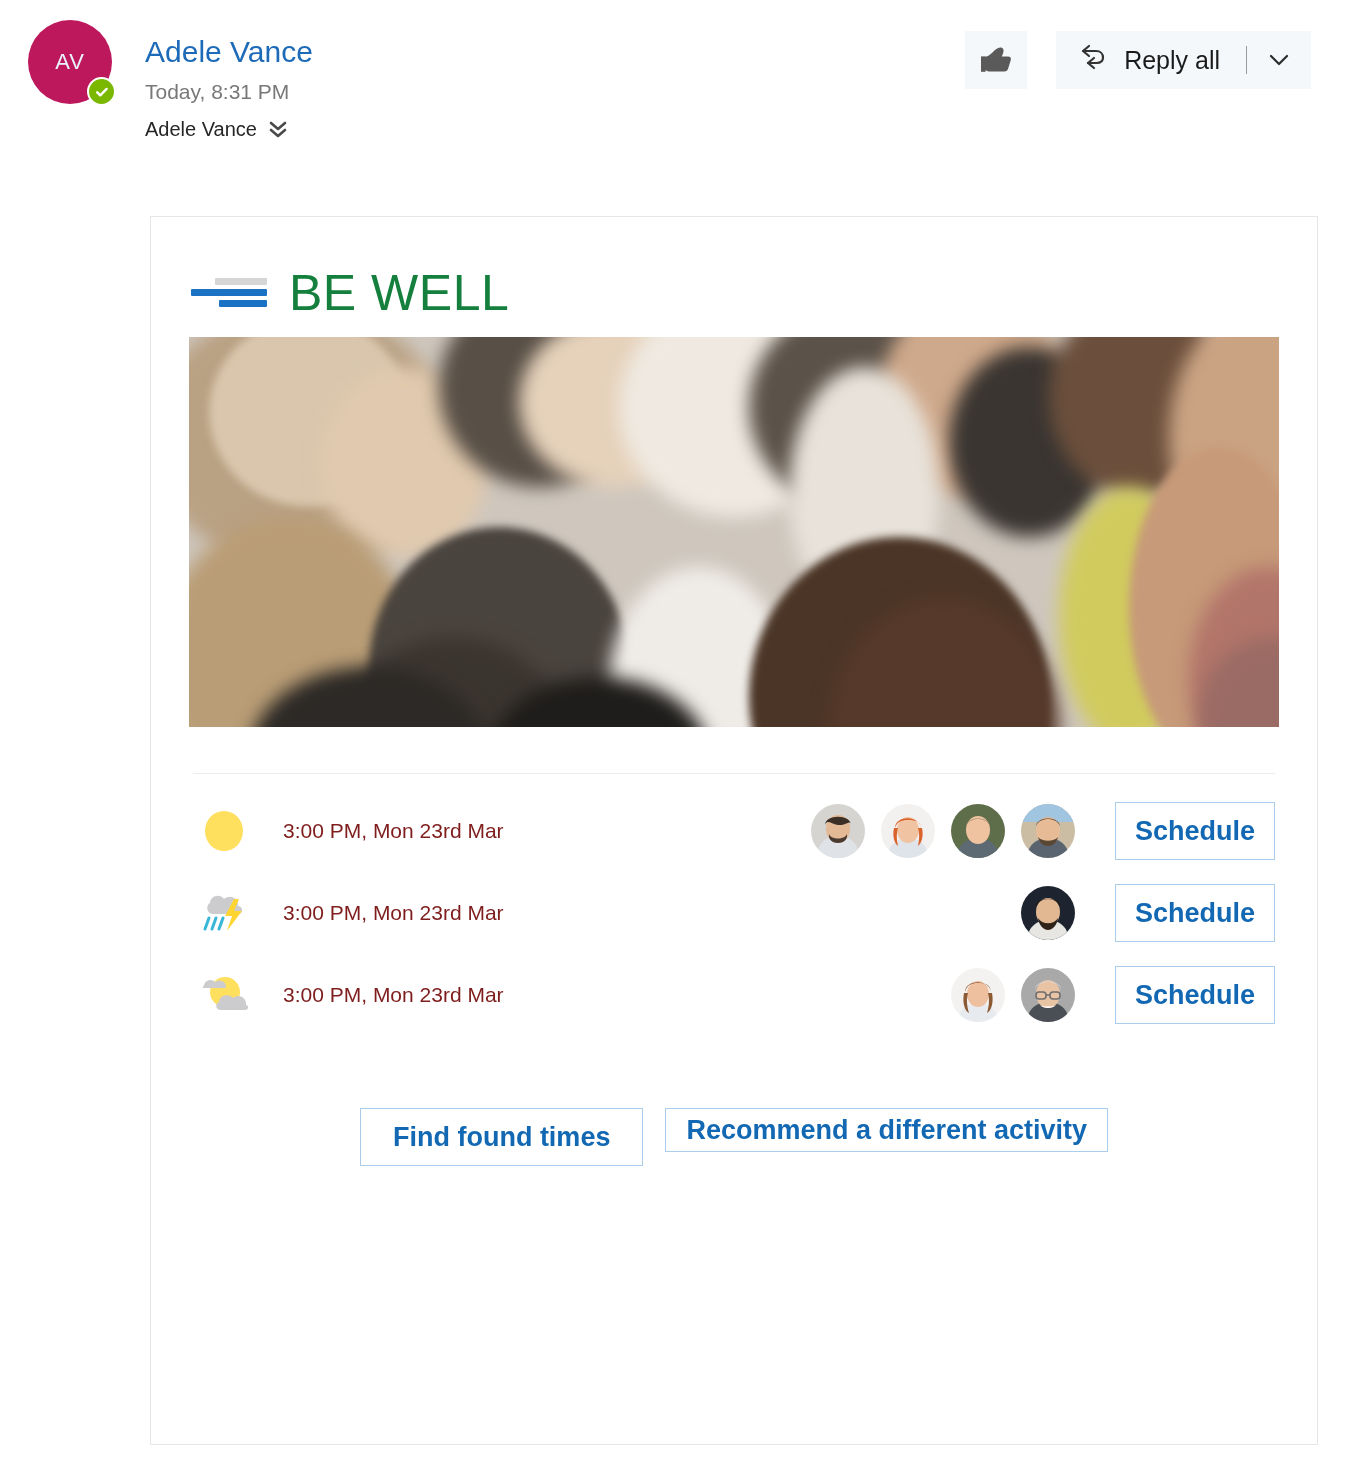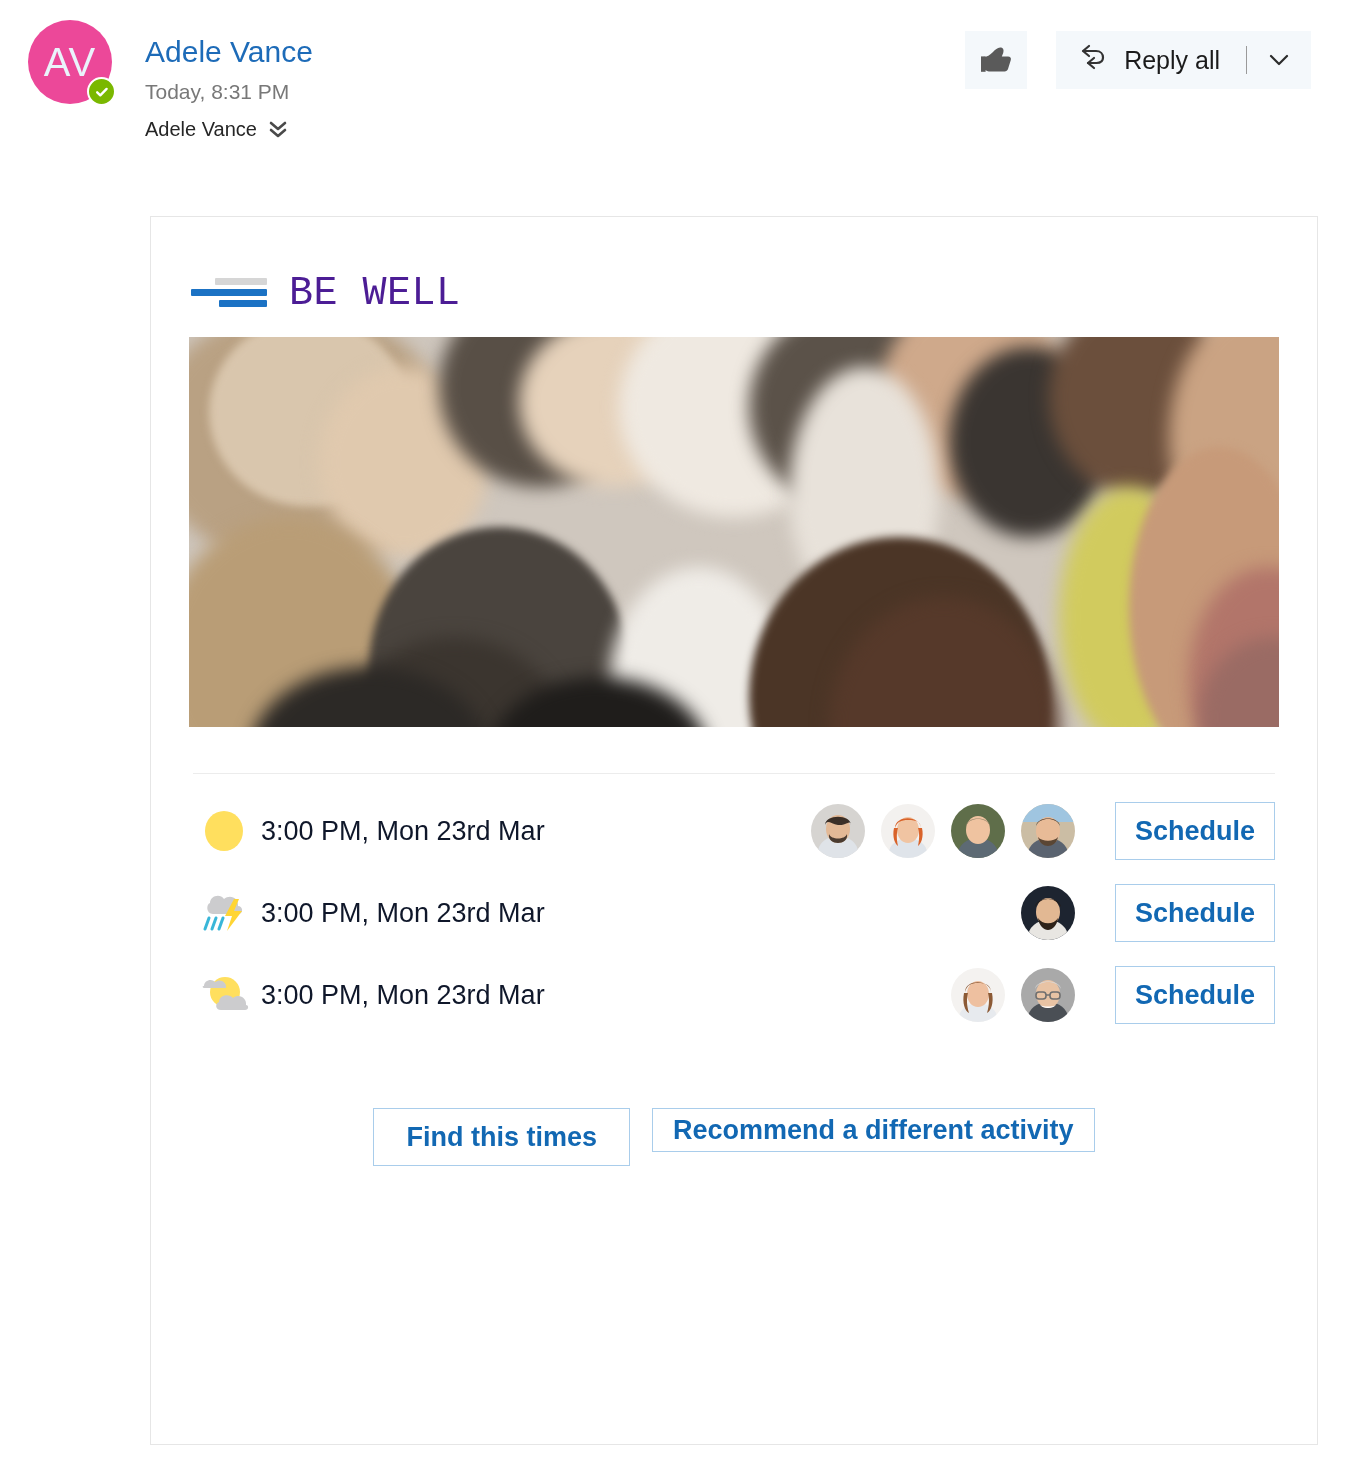--- a/index.html
+++ b/index.html
@@ -25,23 +25,23 @@
     position: absolute;
     left: 28px;
     top: 20px;
     width: 84px;
     height: 84px;
   }
   .avatar-circle {
     width: 84px;
     height: 84px;
     border-radius: 50%;
-    background: #ec4899;
+    background: #be185d;
     color: #eaf3fb;
-    font-size: 40px;
+    font-size: 22px;
     letter-spacing: 1px;
     display: flex;
     align-items: center;
     justify-content: center;
     font-family: "Liberation Sans", sans-serif;
   }
   .presence-badge {
     position: absolute;
     right: -4px;
     bottom: -2px;
@@ -149,25 +149,24 @@
   }
   .logo-bar {
     position: absolute;
     height: 7px;
     border-radius: 1px;
   }
   .bar-gray  { background:#d6d6d6; left: 24px; width: 52px; top: 5px; }
   .bar-blue1 { background:#1b72c4; left: 0px;  width: 76px; top: 16px; }
   .bar-blue2 { background:#1b72c4; left: 28px; width: 48px; top: 27px; }
   .logo-text {
-    font-size: 40px;
-    color: #4c1d95;
+    font-size: 50px;
+    color: #15803d;
     letter-spacing: 0.5px;
     font-weight: 400;
-    font-family: Liberation Mono, monospace;
   }
 
   
   .hero {
     margin-top: 16px;
     width: 1090px;
     position: relative;
   }
   .hero-banner {
     background: #0a72c4;
@@ -230,22 +229,23 @@
   .slot-icon {
     width: 68px;
     flex: 0 0 68px;
     display: flex;
     align-items: center;
     justify-content: flex-start;
     padding-left: 8px;
     box-sizing: border-box;
   }
   .slot-time {
-    font-size: 27px;
-    color: #0f172a;
+    font-size: 21px;
+    color: #7f1d1d;
+    margin-left: 22px;
     flex: 1 1 auto;
     white-space: nowrap;
   }
   .slot-avatars {
     display: flex;
     align-items: center;
     gap: 16px;
     margin-right: 40px;
   }
   .p-av {
@@ -492,18 +492,18 @@
               <path d="M25 27 L29 27" stroke="#6f6f6f" stroke-width="1.6"></path>
               <path d="M19 37 C22 41 32 41 35 37 C31 39 23 39 19 37Z" fill="#ffffff"></path>
             </svg>
           </span>
         </div>
         <button class="btn-outline btn-schedule">Schedule</button>
       </div>
     </div>
 
     <div class="footer-actions">
-      <button class="btn-outline btn-find">Find this times</button>
+      <button class="btn-outline btn-find">Find found times</button>
       <button class="btn-outline btn-recommend">Recommend a different activity</button>
     </div>
 
   </div>
 </div>
 
 </body></html>

